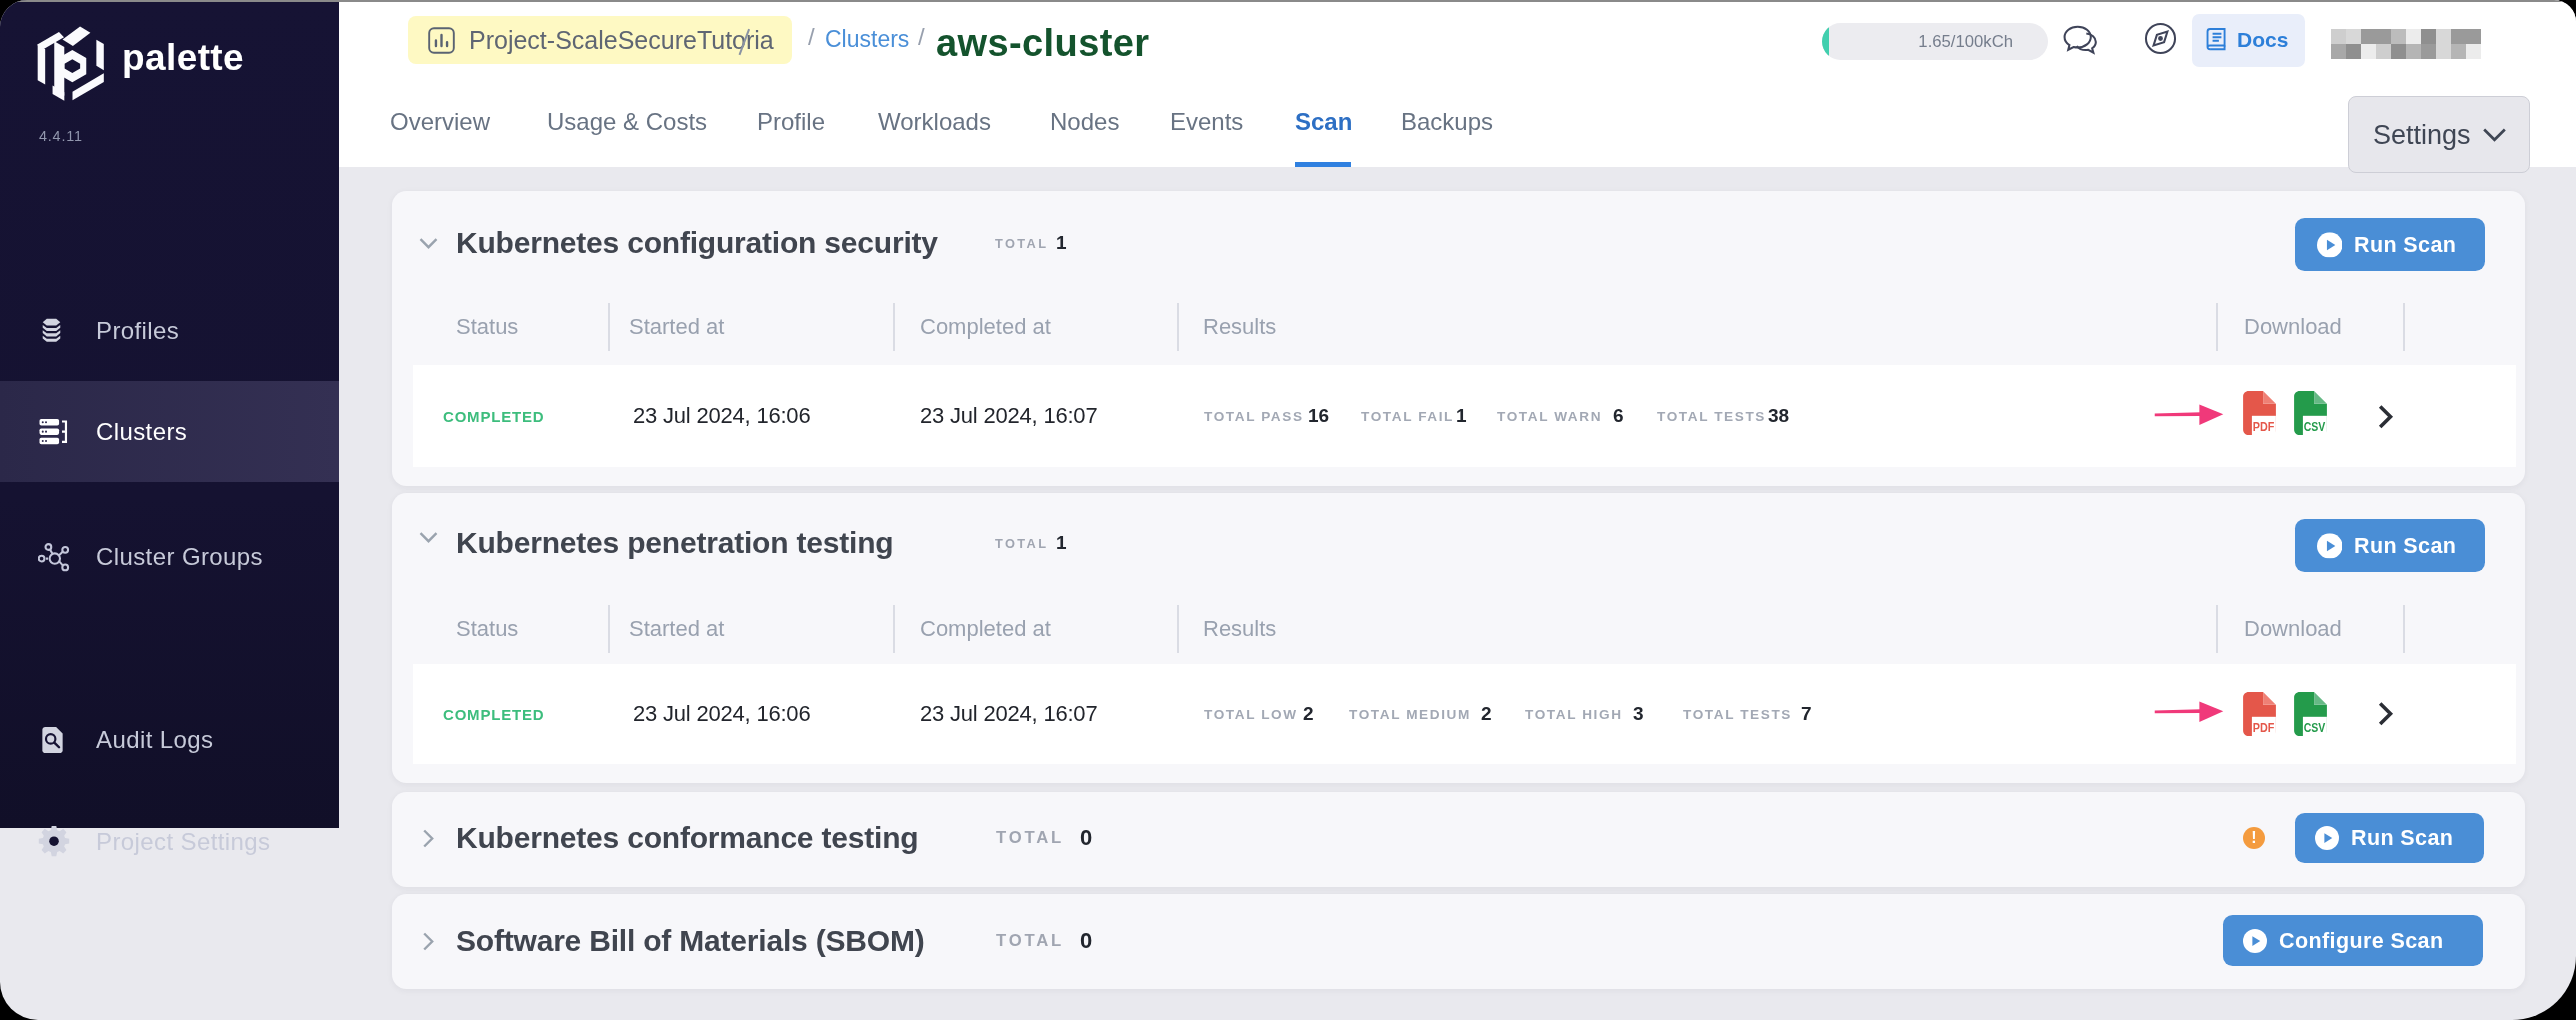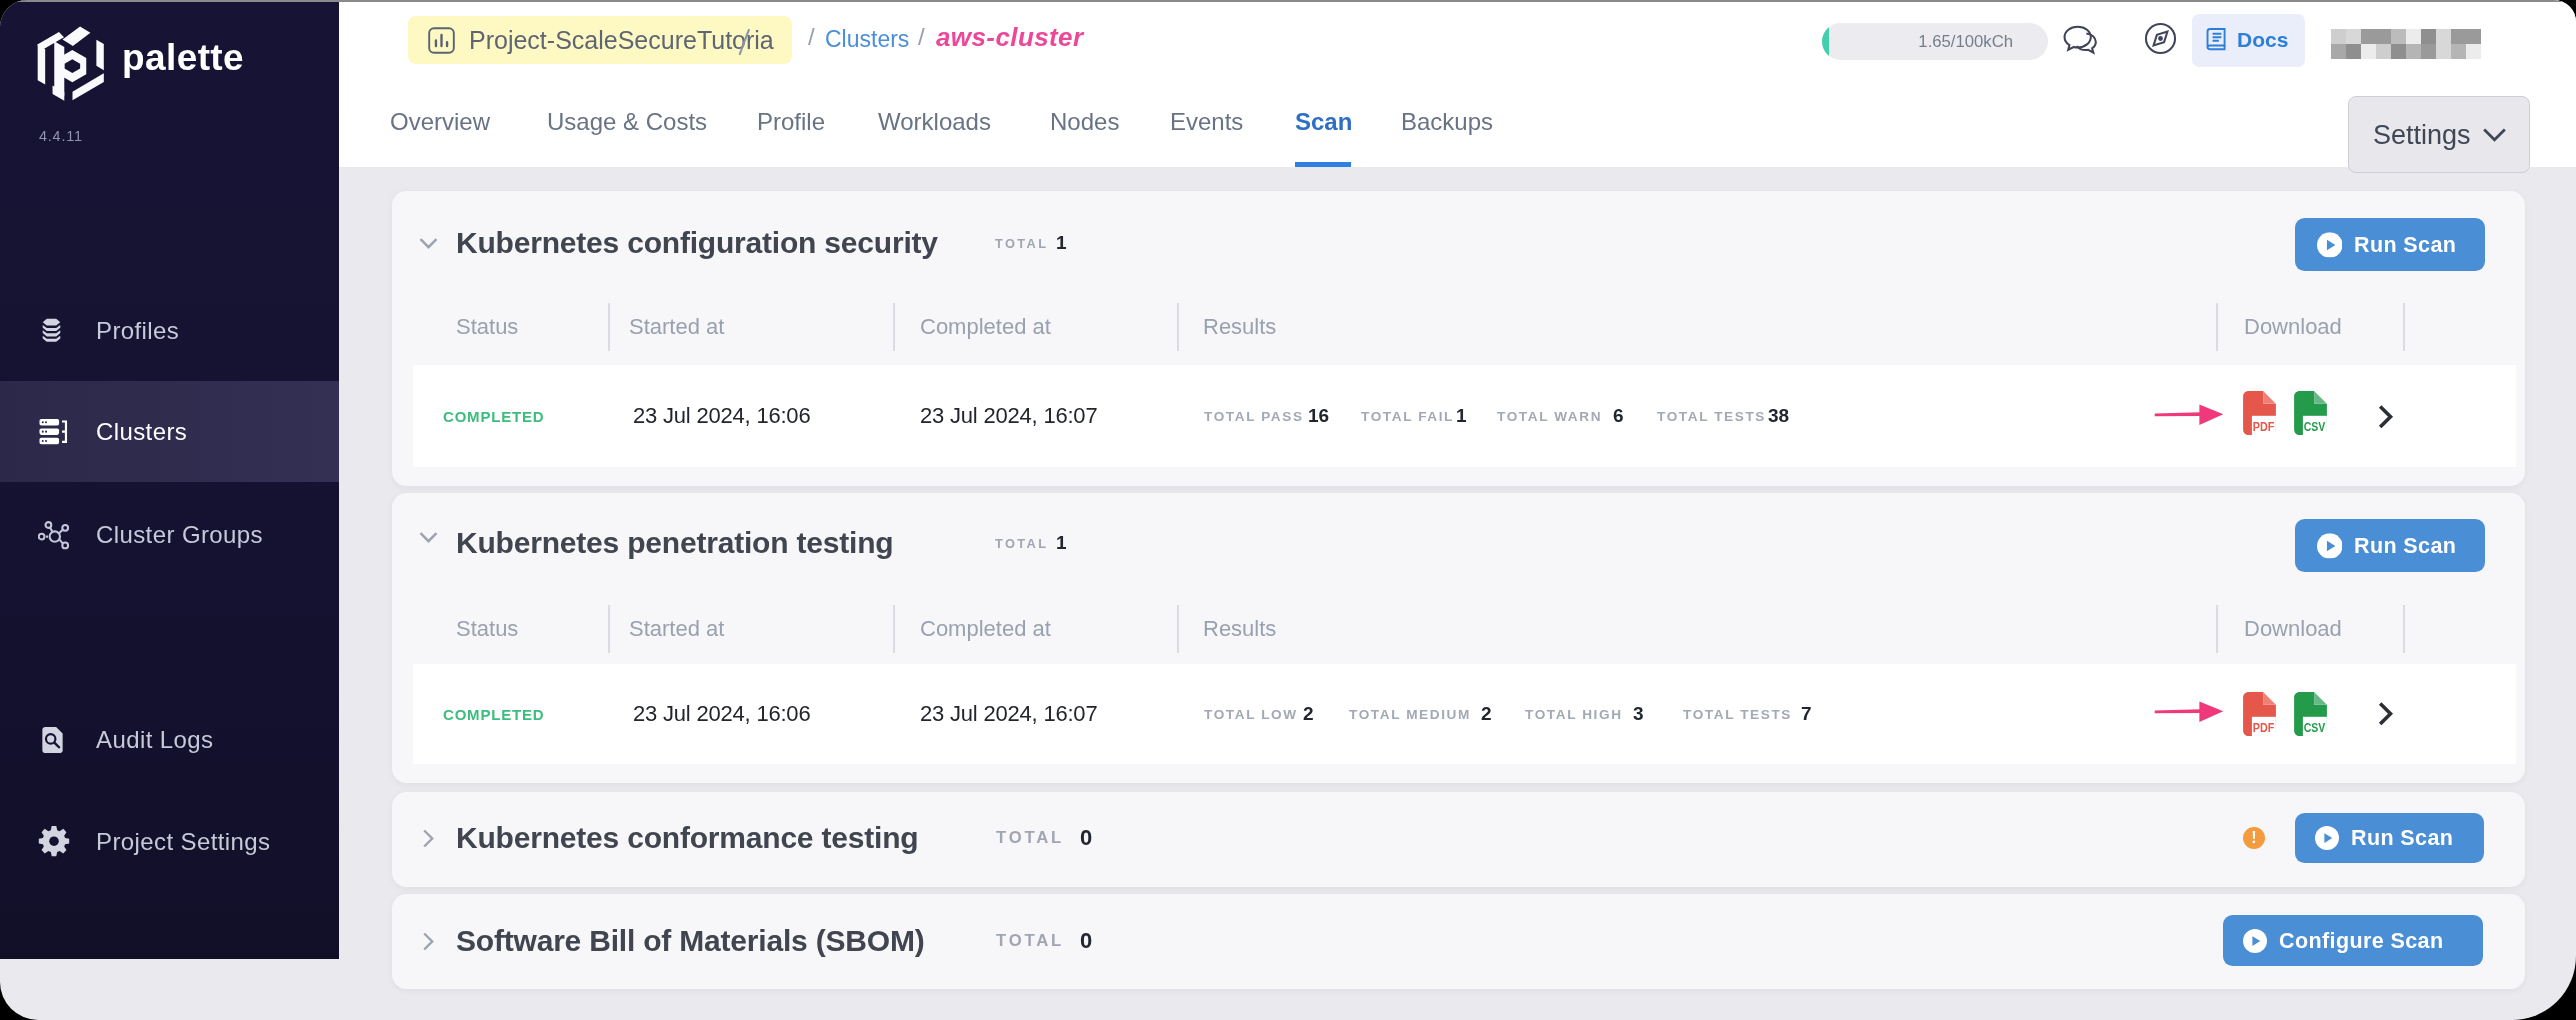--- a/index.html
+++ b/index.html
@@ -2,40 +2,40 @@
 <html style="font-size:12.8px"><head>
 <meta charset="utf-8">
 <style>
   * { margin:0; padding:0; box-sizing:border-box; }
   html,body { width:2576px; height:1020px; background:#000; overflow:hidden; }
   body { font-family:"Liberation Sans", sans-serif; position:relative; }
   .abs { position:absolute; }
   #window { position:absolute; left:0; top:0; width:2576px; height:1020px;
     border-radius:27px 22px 64px 38px; overflow:hidden; background:#e9e9ee; }
   
-  #sidebar { position:absolute; left:0; top:0; width:339px; height:959px;
+  #sidebar { position:absolute; left:0; top:0; width:339px; height:828px;
     background:linear-gradient(180deg,#161334 0%,#151231 60%,#110f28 100%); }
   #sidebar .version { position:absolute; left:39px; top:128px; font-size:14.4px; color:#9196ad; letter-spacing:0.8px; }
   .menu-item { position:absolute; left:0; width:339px; height:96px; }
   .menu-item .mi-text { position:absolute; left:96px; top:50%; transform:translateY(-50%);
     font-size:24px; color:#c7cad9; font-weight:500; letter-spacing:0.4px; white-space:nowrap; }
   .menu-item .mi-icon { position:absolute; left:38px; top:50%; transform:translateY(-50%); width:32px; height:32px; }
   .menu-item.active { background:linear-gradient(90deg,#2b2849,#343053); }
   .menu-item.active .mi-text { color:#ffffff; }
   
   #main { position:absolute; left:339px; top:0; width:2237px; height:1020px; }
   #header { position:absolute; left:0; top:0; width:2237px; height:167px; background:#ffffff; }
   
   #crumbbox { position:absolute; left:69px; top:16px; width:384px; height:48px; background:#fef9c3; border-radius:8px; }
   #crumbbox .cicon { position:absolute; left:20px; top:11px; }
   #crumbbox .ctext { position:absolute; left:61px; top:50%; transform:translateY(-50%);
     font-size:25px; color:#5f6673; font-weight:500; white-space:nowrap; }
   .crumbsep { position:absolute; top:23px; font-size:24px; color:#98a0ae; }
   #crumb-clusters { position:absolute; left:486px; top:26px; font-size:23px; color:#4a8fd8; font-weight:500; }
-  #crumb-cluster-name { position:absolute; left:597px; top:22px; font-size:26px; color:#ec4899; font-weight:700; letter-spacing:0.4px;font-style:italic; }
+  #crumb-cluster-name { position:absolute; left:597px; top:22px; font-size:38px; color:#14532d; font-weight:700; letter-spacing:0.4px; }
   
   #pill { position:absolute; left:1483px; top:23px; width:226px; height:37px; background:#ececf0; border-radius:19px; overflow:hidden; }
   #pill .teal { position:absolute; left:0; top:0; width:7.2px; height:37px; background:#41cfae; }
   #pill .ptext { position:absolute; right:35px; top:50%; transform:translateY(-50%); font-size:16.7px; color:#757d8c; }
   #ic-chat { position:absolute; left:1723px; top:25px; }
   #ic-compass { position:absolute; left:1805px; top:22px; }
   #docsbtn { position:absolute; left:1853px; top:13.6px; width:113px; height:53px; background:#e9eefa; border-radius:7.2px; }
   #docsbtn .dtext { position:absolute; left:45px; top:50%; transform:translateY(-50%); font-size:21px; color:#2d7fd9; font-weight:700; }
   
   #mosaic { position:absolute; left:1991px; top:29px; width:152px; height:30px; }
@@ -107,21 +107,21 @@
         <circle cx="4.5" cy="6.5" r="1.4" fill="#2d2a4e"></circle>
           <circle cx="9" cy="6.5" r="1.4" fill="#2d2a4e"></circle>
         <circle cx="4.5" cy="19.5" r="1.4" fill="#2d2a4e"></circle>
           <circle cx="9" cy="19.5" r="1.4" fill="#2d2a4e"></circle>
         <circle cx="4.5" cy="32.5" r="1.4" fill="#2d2a4e"></circle>
           <circle cx="9" cy="32.5" r="1.4" fill="#2d2a4e"></circle>
         <path d="M31 4 L38 4 L38 35 L31 35 L31 32 L35 32 L35 21 L31 21 L31 18 L35 18 L35 7 L31 7 Z"></path>
       </svg>
       <div class="mi-text">Clusters</div>
     </div>
-    <div class="menu-item" style="top:487px;">
+    <div class="menu-item" style="top:509px;">
       <svg class="mi-icon" viewBox="0 0 40 40" fill="none" stroke="#c3c6da" stroke-width="2.6">
         <circle cx="21" cy="22" r="6.5"></circle>
         <circle cx="13" cy="7.5" r="3.6"></circle>
         <circle cx="34" cy="11" r="3.6"></circle>
         <circle cx="4.5" cy="22" r="3.6"></circle>
         <circle cx="34" cy="33" r="3.6"></circle>
         <path d="M15 10.8 L18.5 16.5 M31.2 13.2 L26 18 M26.5 25.5 L31 30.5 M10 22 L12.5 22"></path>
       </svg>
       <div class="mi-text">Cluster Groups</div>
     </div>

